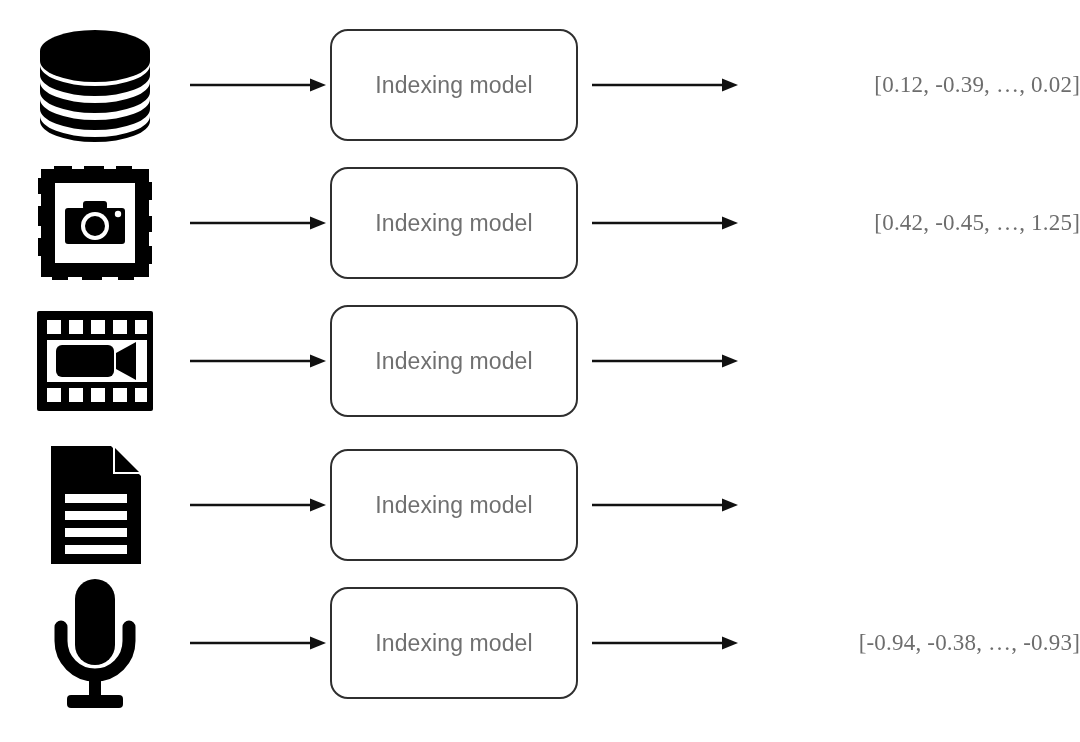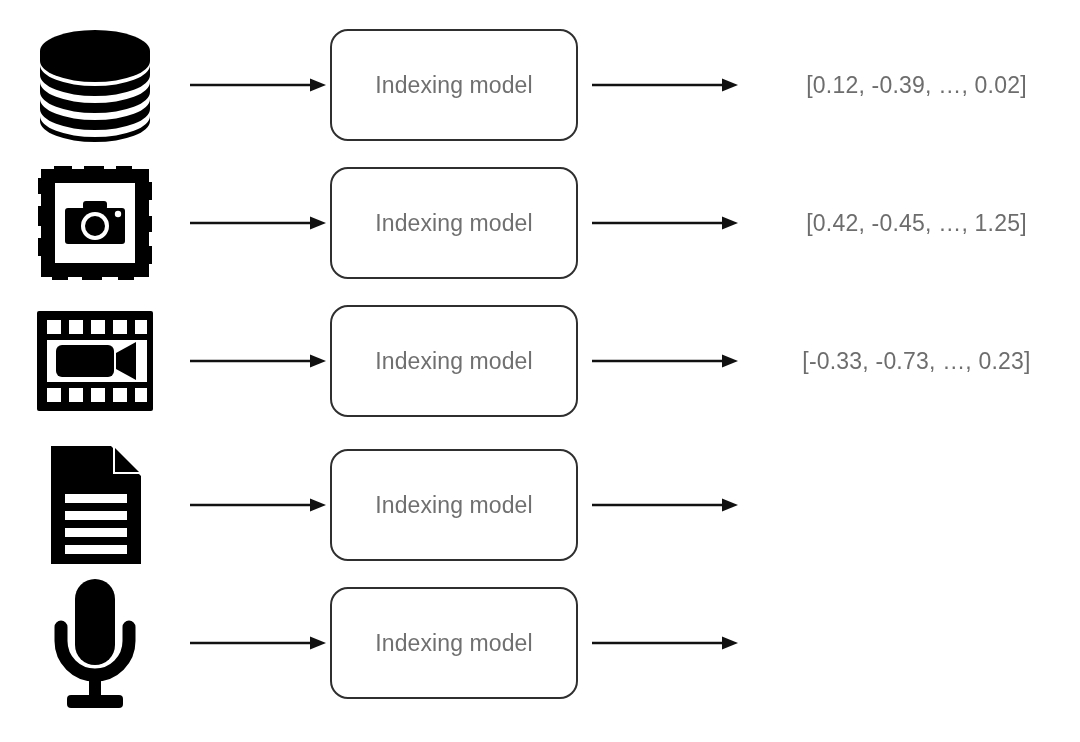--- a/index.html
+++ b/index.html
@@ -74,23 +74,24 @@
     letter-spacing: 0.1px;
     white-space: nowrap;
   }
 
   
   .vector-cell {
     flex: 1;
     height: 140px;
     display: flex;
     align-items: center;
-    justify-content: center;
+    justify-content: flex-end;
     padding-left: 10px;
     box-sizing: border-box;
+    font-family: Liberation Serif, serif;
   }
   .vector-text {
     font-size: 23px;
     color: #6d6d6d;
     white-space: nowrap;
     letter-spacing: 0.2px;
   }
 </style>
 </head>
 <body>
@@ -212,23 +213,20 @@
     </div>
     <div class="model-box">
       <span class="label">Indexing model</span>
     </div>
     <div class="arrow right-arrow">
       <svg width="165" height="20" viewBox="0 0 165 20">
         <line x1="14" y1="10" x2="146" y2="10" stroke="#111111" stroke-width="2.6"></line>
         <polygon points="144,3.5 160,10 144,16.5" fill="#111111"></polygon>
       </svg>
     </div>
-    <div class="vector-cell">
-      <span class="vector-text">[-0.33, -0.73, …, 0.23]</span>
-    </div>
   </div>
 
   <div class="row" style="top:435px;">
     <div class="icon-cell">
       <svg width="104" height="126" viewBox="0 0 104 126" aria-hidden="true">
         <g fill="#000000">
           <path d="M8 4 h60 l30 30 v88 h-90 z"></path>
           <polygon points="70,4 70,32 98,32" fill="#ffffff"></polygon>
           <polygon points="72,6 72,30 96,30"></polygon>
           <rect x="22" y="52" width="62" height="9" fill="#ffffff"></rect>
@@ -274,15 +272,18 @@
     </div>
     <div class="model-box">
       <span class="label">Indexing model</span>
     </div>
     <div class="arrow right-arrow">
       <svg width="165" height="20" viewBox="0 0 165 20">
         <line x1="14" y1="10" x2="146" y2="10" stroke="#111111" stroke-width="2.6"></line>
         <polygon points="144,3.5 160,10 144,16.5" fill="#111111"></polygon>
       </svg>
     </div>
+    <div class="vector-cell">
+      <span class="vector-text">[-0.94, -0.38, …, -0.93]</span>
+    </div>
   </div>
 
 </div>
 
 </body></html>

